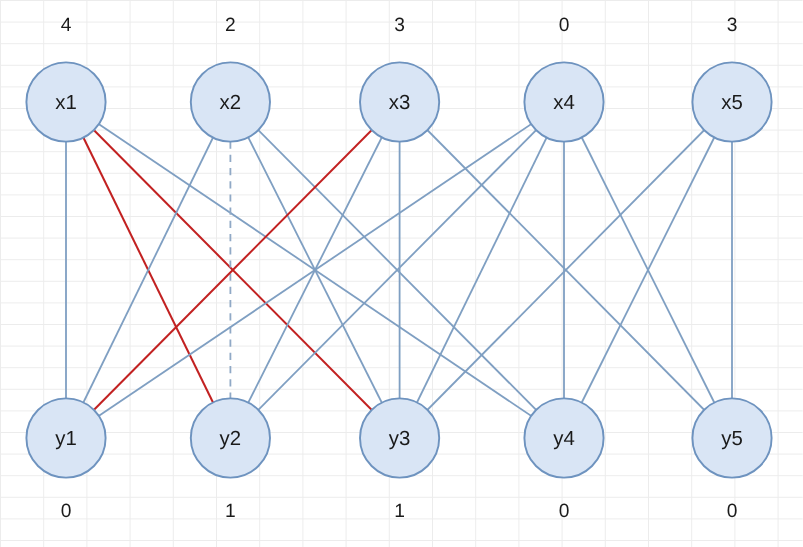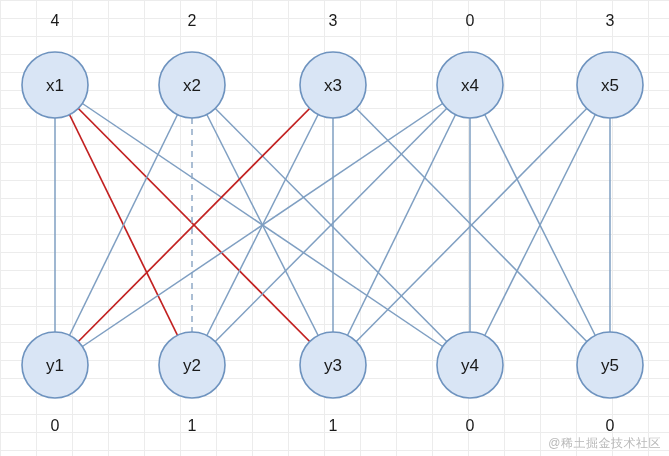--- a/index.html
+++ b/index.html
@@ -86,14 +86,13 @@
       <circle cx="333" cy="365" r="33" fill="#d9e5f5" stroke="#6e93bf" stroke-width="1.6"></circle>
       <text x="333" y="365" text-anchor="middle" dominant-baseline="central" font-size="17" fill="#1a1a1a">y3</text>
       <text x="333" y="431" text-anchor="middle" font-size="16" fill="#1a1a1a">1</text>
       <circle cx="470" cy="365" r="33" fill="#d9e5f5" stroke="#6e93bf" stroke-width="1.6"></circle>
       <text x="470" y="365" text-anchor="middle" dominant-baseline="central" font-size="17" fill="#1a1a1a">y4</text>
       <text x="470" y="431" text-anchor="middle" font-size="16" fill="#1a1a1a">0</text>
       <circle cx="610" cy="365" r="33" fill="#d9e5f5" stroke="#6e93bf" stroke-width="1.6"></circle>
       <text x="610" y="365" text-anchor="middle" dominant-baseline="central" font-size="17" fill="#1a1a1a">y5</text>
       <text x="610" y="431" text-anchor="middle" font-size="16" fill="#1a1a1a">0</text>
     </svg>
-  <div class="watermark">@稀土掘金技术社区</div>
 </div>
 
 </body></html>

